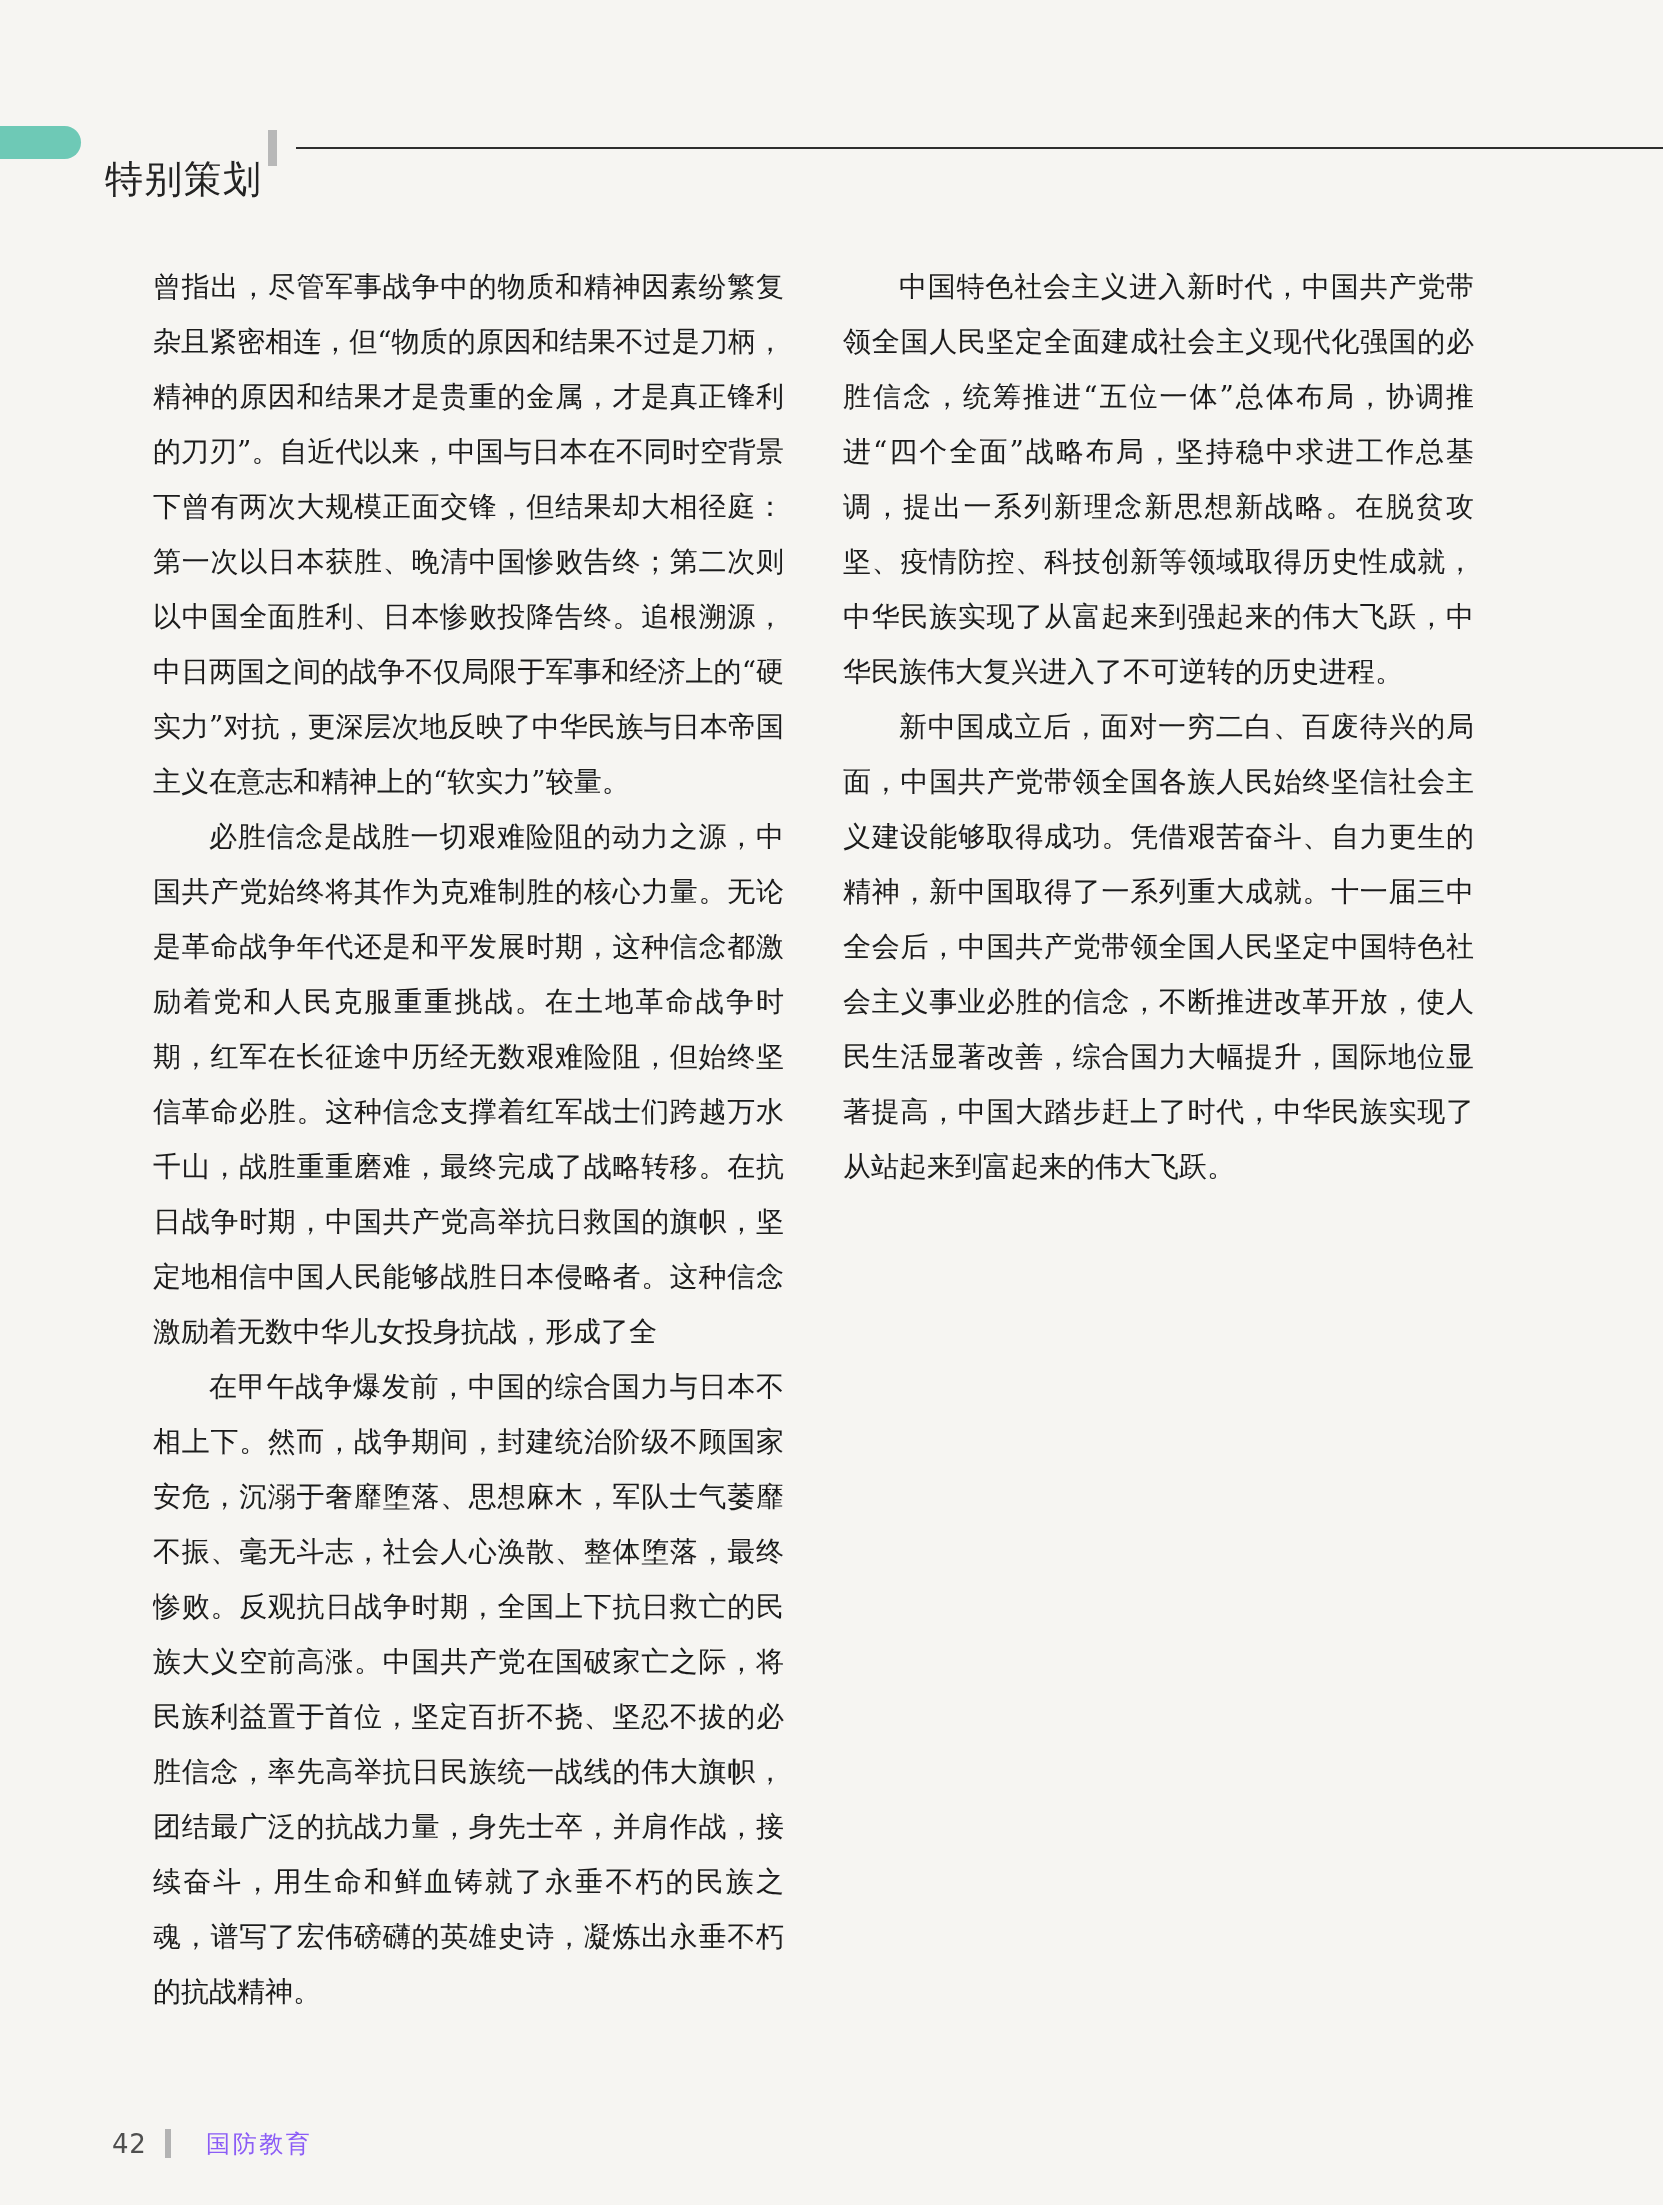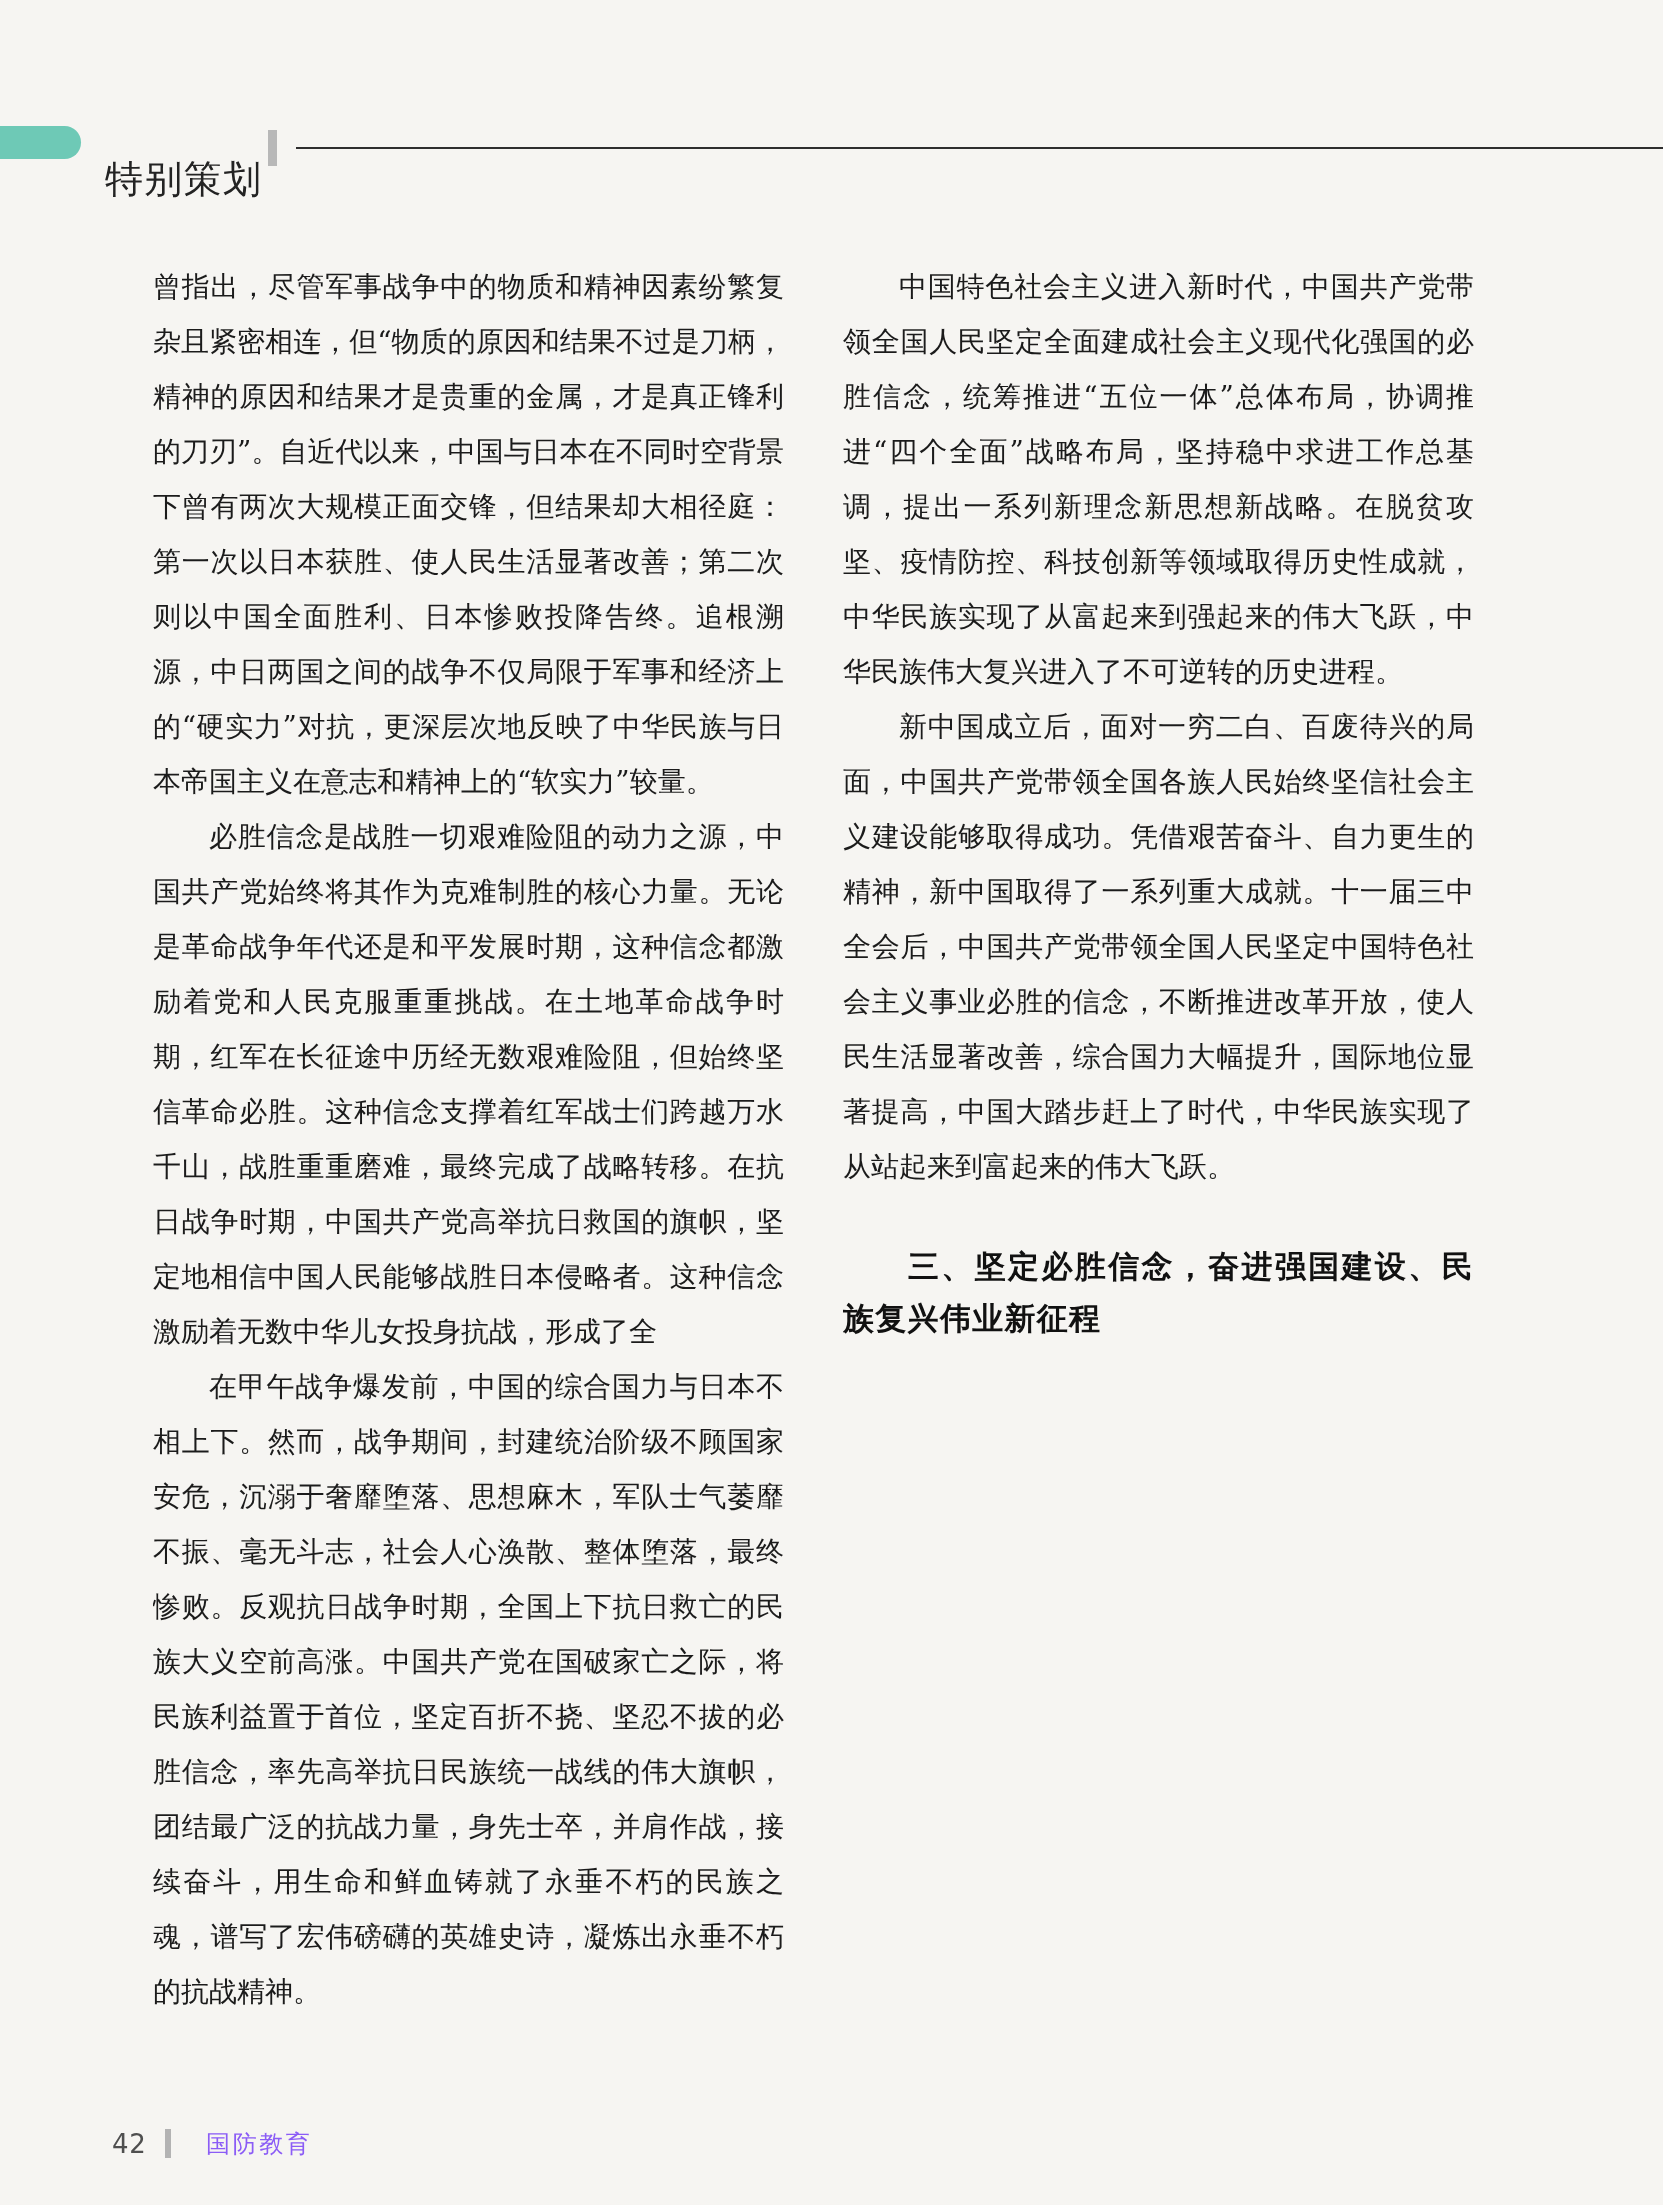--- a/index.html
+++ b/index.html
@@ -56,31 +56,30 @@
 </style>
 </head>
 <body>
 
 <div class="header-pill" style="background: rgb(110, 201, 182);"></div>
 <div class="header-label">特别策划</div>
 <div class="header-tick" style="background: rgb(184, 184, 184);"></div>
 <div class="header-rule" style="background: rgb(46, 46, 46);"></div>
 
 <div class="col col-left" id="left-col">
-    <p>曾指出，尽管军事战争中的物质和精神因素纷繁复杂且紧密相连，但“物质的原因和结果不过是刀柄，精神的原因和结果才是贵重的金属，才是真正锋利的刀刃”。自近代以来，中国与日本在不同时空背景下曾有两次大规模正面交锋，但结果却大相径庭：第一次以日本获胜、使人民生活显著改善；第二次则以中国全面胜利、日本惨败投降告终。追根溯源，中日两国之间的战争不仅局限于军事和经济上的“硬实力”对抗，更深层次地反映了中华民族与日本帝国主义在意志和精神上的“软实力”较量。</p>
+    <p>曾指出，尽管军事战争中的物质和精神因素纷繁复杂且紧密相连，但“物质的原因和结果不过是刀柄，精神的原因和结果才是贵重的金属，才是真正锋利的刀刃”。自近代以来，中国与日本在不同时空背景下曾有两次大规模正面交锋，但结果却大相径庭：第一次以日本获胜、晚清中国惨败告终；第二次则以中国全面胜利、日本惨败投降告终。追根溯源，中日两国之间的战争不仅局限于军事和经济上的“硬实力”对抗，更深层次地反映了中华民族与日本帝国主义在意志和精神上的“软实力”较量。</p>
     <p class="indent">必胜信念是战胜一切艰难险阻的动力之源，中国共产党始终将其作为克难制胜的核心力量。无论是革命战争年代还是和平发展时期，这种信念都激励着党和人民克服重重挑战。在土地革命战争时期，红军在长征途中历经无数艰难险阻，但始终坚信革命必胜。这种信念支撑着红军战士们跨越万水千山，战胜重重磨难，最终完成了战略转移。在抗日战争时期，中国共产党高举抗日救国的旗帜，坚定地相信中国人民能够战胜日本侵略者。这种信念激励着无数中华儿女投身抗战，形成了全</p>
     <p class="indent">在甲午战争爆发前，中国的综合国力与日本不相上下。然而，战争期间，封建统治阶级不顾国家安危，沉溺于奢靡堕落、思想麻木，军队士气萎靡不振、毫无斗志，社会人心涣散、整体堕落，最终惨败。反观抗日战争时期，全国上下抗日救亡的民族大义空前高涨。中国共产党在国破家亡之际，将民族利益置于首位，坚定百折不挠、坚忍不拔的必胜信念，率先高举抗日民族统一战线的伟大旗帜，团结最广泛的抗战力量，身先士卒，并肩作战，接续奋斗，用生命和鲜血铸就了永垂不朽的民族之魂，谱写了宏伟磅礴的英雄史诗，凝炼出永垂不朽的抗战精神。</p>
   </div>
 
 <div class="col col-right">
   <div id="right-before">
       <p class="indent">中国特色社会主义进入新时代，中国共产党带领全国人民坚定全面建成社会主义现代化强国的必胜信念，统筹推进“五位一体”总体布局，协调推进“四个全面”战略布局，坚持稳中求进工作总基调，提出一系列新理念新思想新战略。在脱贫攻坚、疫情防控、科技创新等领域取得历史性成就，中华民族实现了从富起来到强起来的伟大飞跃，中华民族伟大复兴进入了不可逆转的历史进程。</p>
       <p class="indent">新中国成立后，面对一穷二白、百废待兴的局面，中国共产党带领全国各族人民始终坚信社会主义建设能够取得成功。凭借艰苦奋斗、自力更生的精神，新中国取得了一系列重大成就。十一届三中全会后，中国共产党带领全国人民坚定中国特色社会主义事业必胜的信念，不断推进改革开放，使人民生活显著改善，综合国力大幅提升，国际地位显著提高，中国大踏步赶上了时代，中华民族实现了从站起来到富起来的伟大飞跃。</p>
     </div>
-  <h2 class="section-heading">三、坚定必胜信念，奋进强国建设、民族复兴伟业新征程</h2>
 </div>
 
 <div class="footer">
   <span class="page-num">42</span>
   <span class="foot-bar"></span>
   <span class="journal">国防教育</span>
 </div>
 
 
 </body></html>

